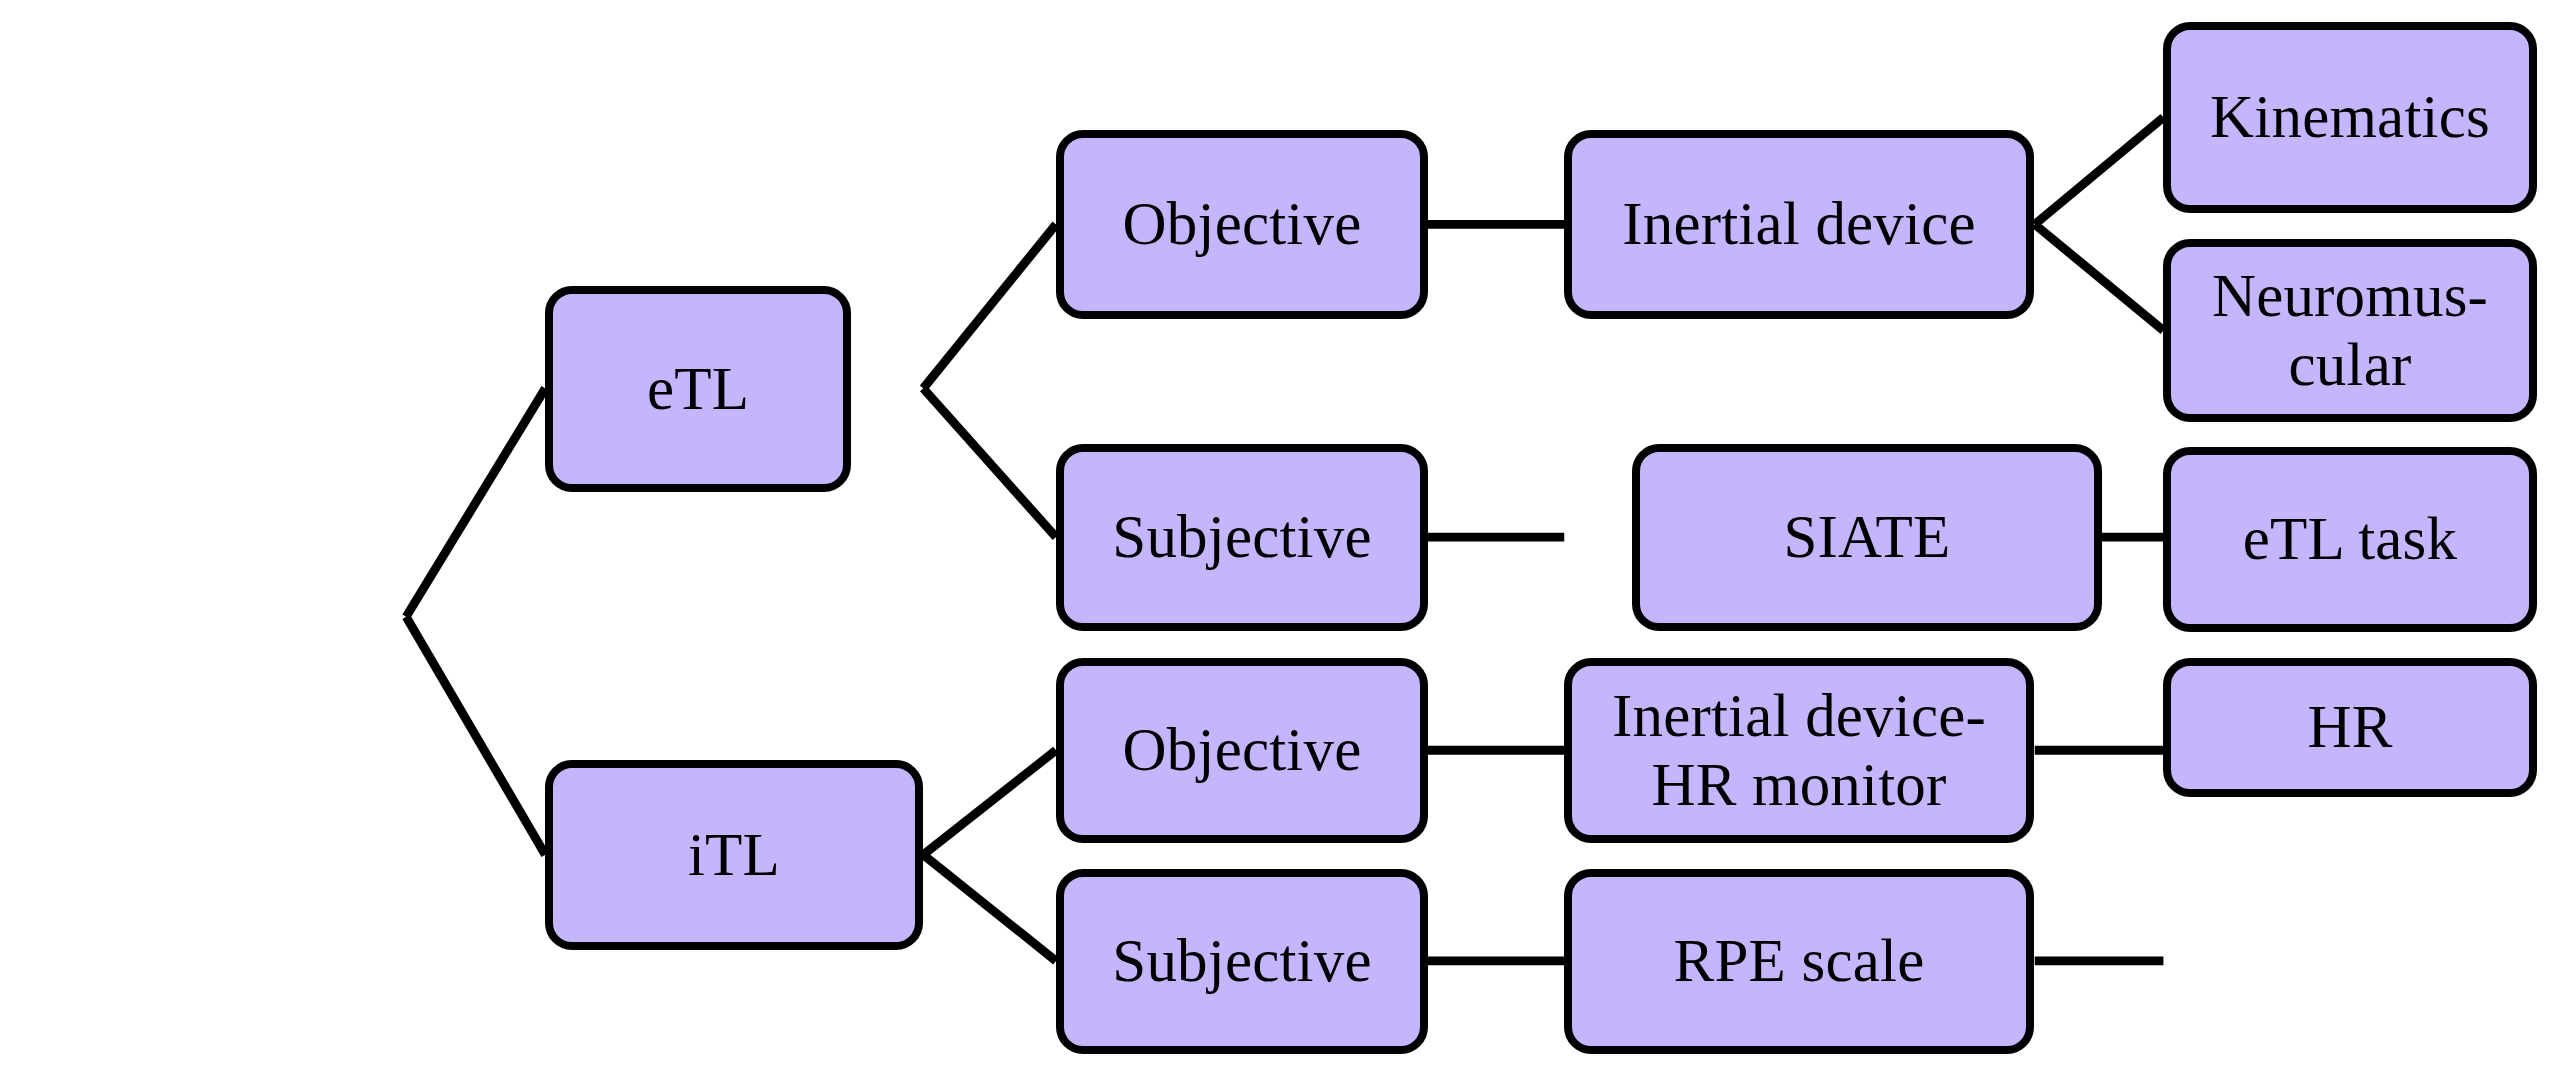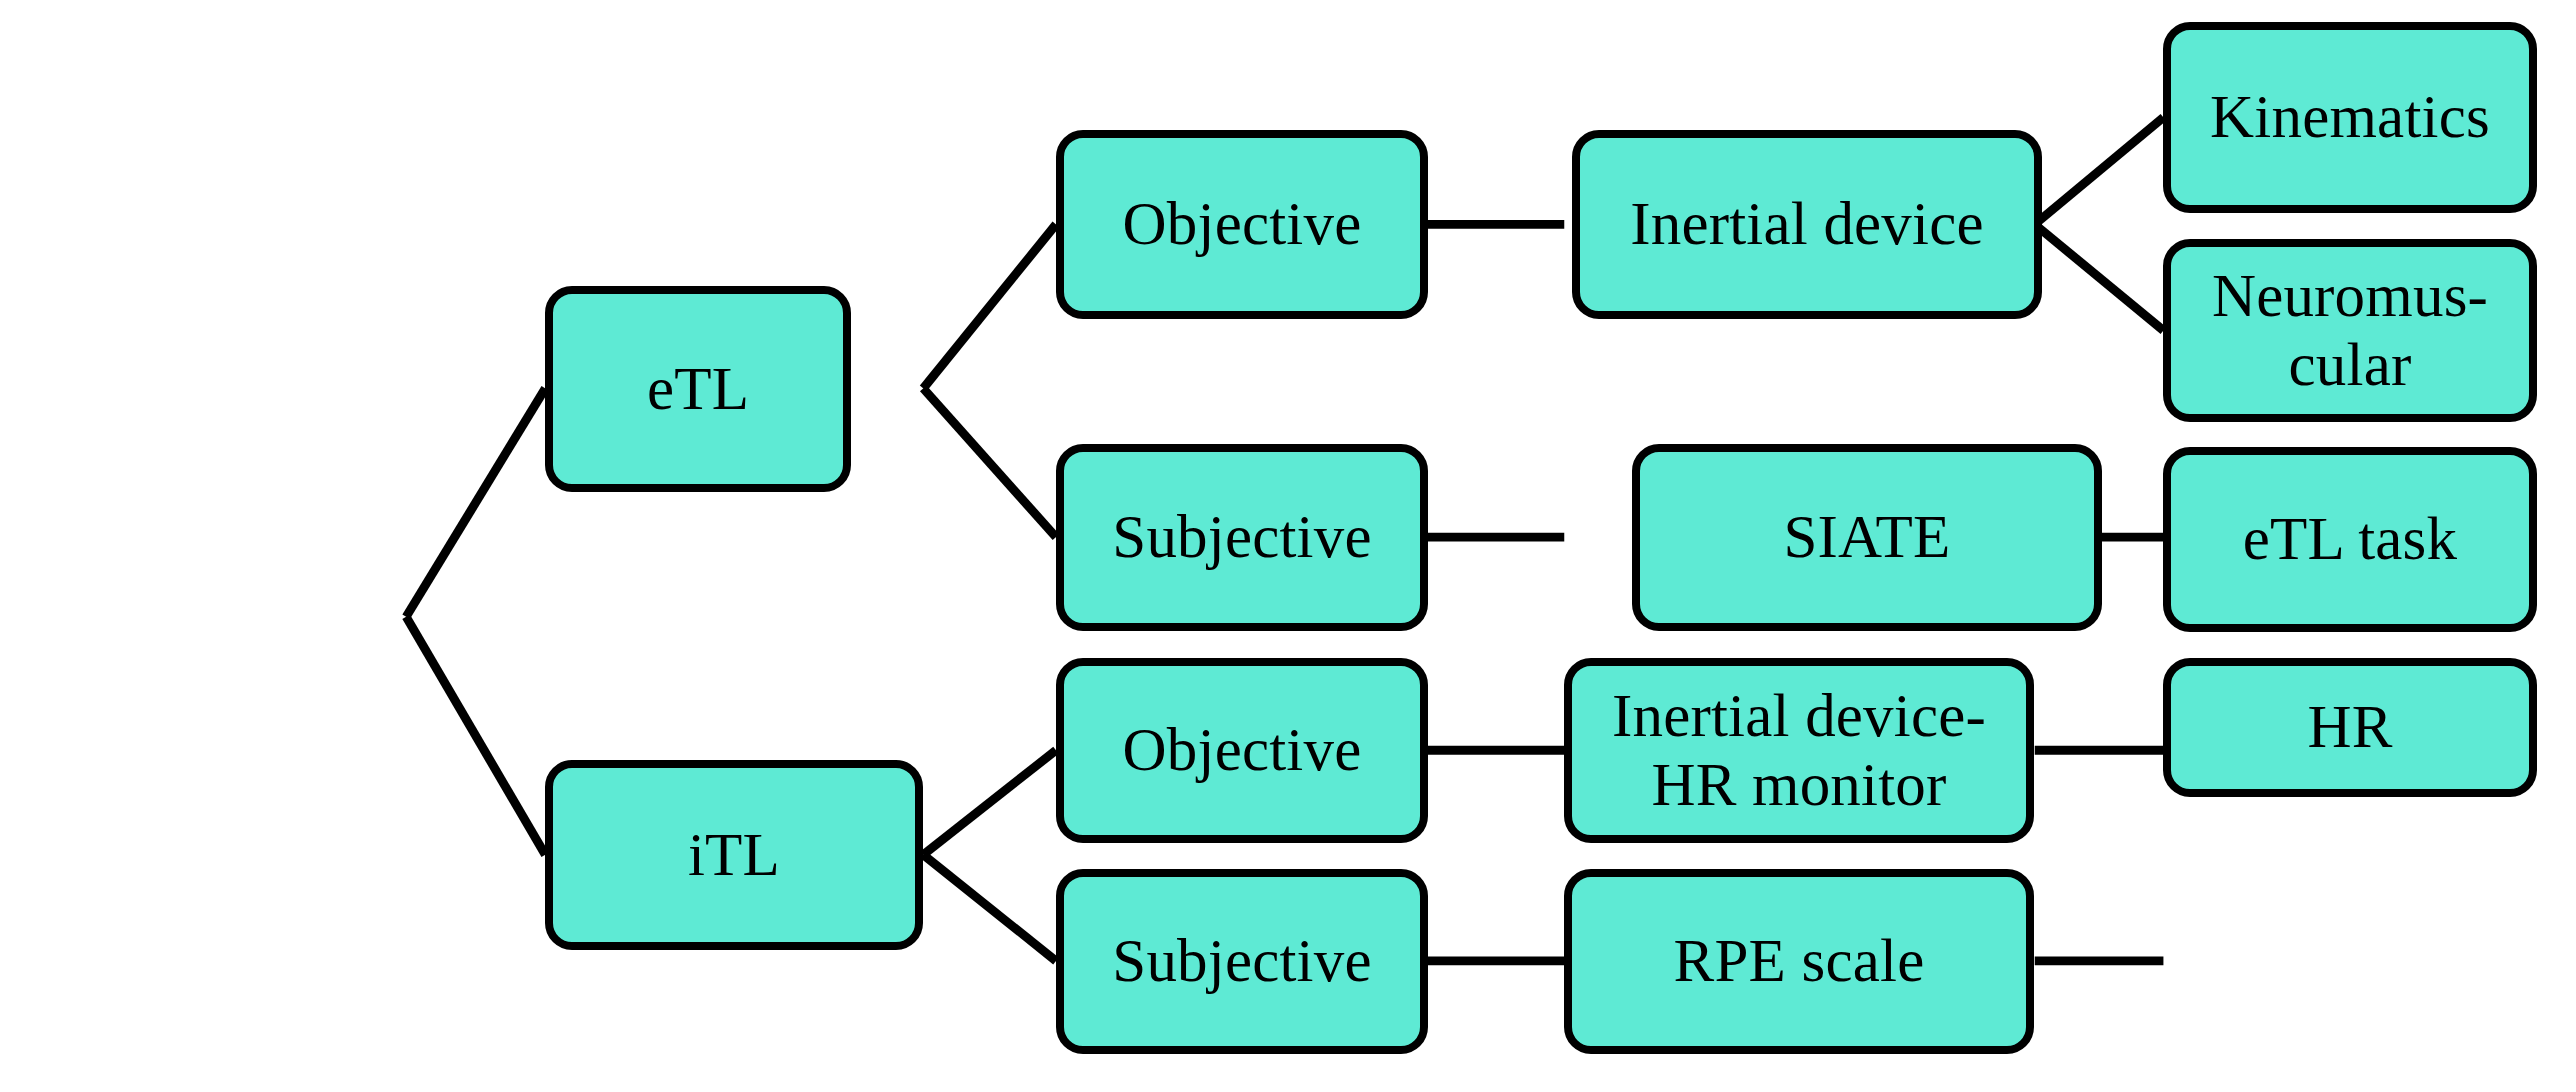--- a/index.html
+++ b/index.html
@@ -19,21 +19,21 @@
     position: absolute;
     left: 0;
     top: 0;
     width: 2576px;
     height: 1092px;
     pointer-events: none;
   }
   .node {
     position: absolute;
     box-sizing: border-box;
-    background: #5eead4;
+    background: #c4b5fd;
     border: 8.8px solid #000000;
     border-radius: 27px;
     display: flex;
     align-items: center;
     justify-content: center;
     text-align: center;
     color: #000000;
     line-height: 1.12;
     z-index: 2;
   }
@@ -49,21 +49,21 @@
   
   #node-workloads      { left:36px;   top:525px;  width:370px; height:183px; }
   #node-etl            { left:545px;  top:286px;  width:306px; height:206px; }
   #node-itl            { left:545px;  top:760px;  width:378px; height:190px; }
 
   #node-objective-etl  { left:1056px; top:130px;  width:372px; height:189px; }
   #node-subjective-etl { left:1056px; top:444px;  width:372px; height:187px; }
   #node-objective-itl  { left:1056px; top:658px;  width:372px; height:185px; }
   #node-subjective-itl { left:1056px; top:869px; width:372px; height:185px; }
 
-  #node-inertial       { left:1564px; top:130px;  width:470px; height:189px;margin-left:8px; }
+  #node-inertial       { left:1564px; top:130px;  width:470px; height:189px; }
   #node-siate          { left:1632px; top:444px;  width:470px; height:187px; }
   #node-inertial-hr    { left:1564px; top:658px;  width:470px; height:185px; }
   #node-rpe            { left:1564px; top:869px; width:470px; height:185px; }
 
   #node-kinematics     { left:2163px; top:22px;   width:374px; height:191px; }
   #node-neuromuscular  { left:2163px; top:239px;  width:374px; height:183px; }
   #node-etl-task       { left:2163px; top:447px;  width:374px; height:185px; }
   #node-hr             { left:2163px; top:658px;  width:374px; height:139px; }
   #node-own-effort     { left:2163px; top:869px; width:374px; height:185px; }
 </style>

